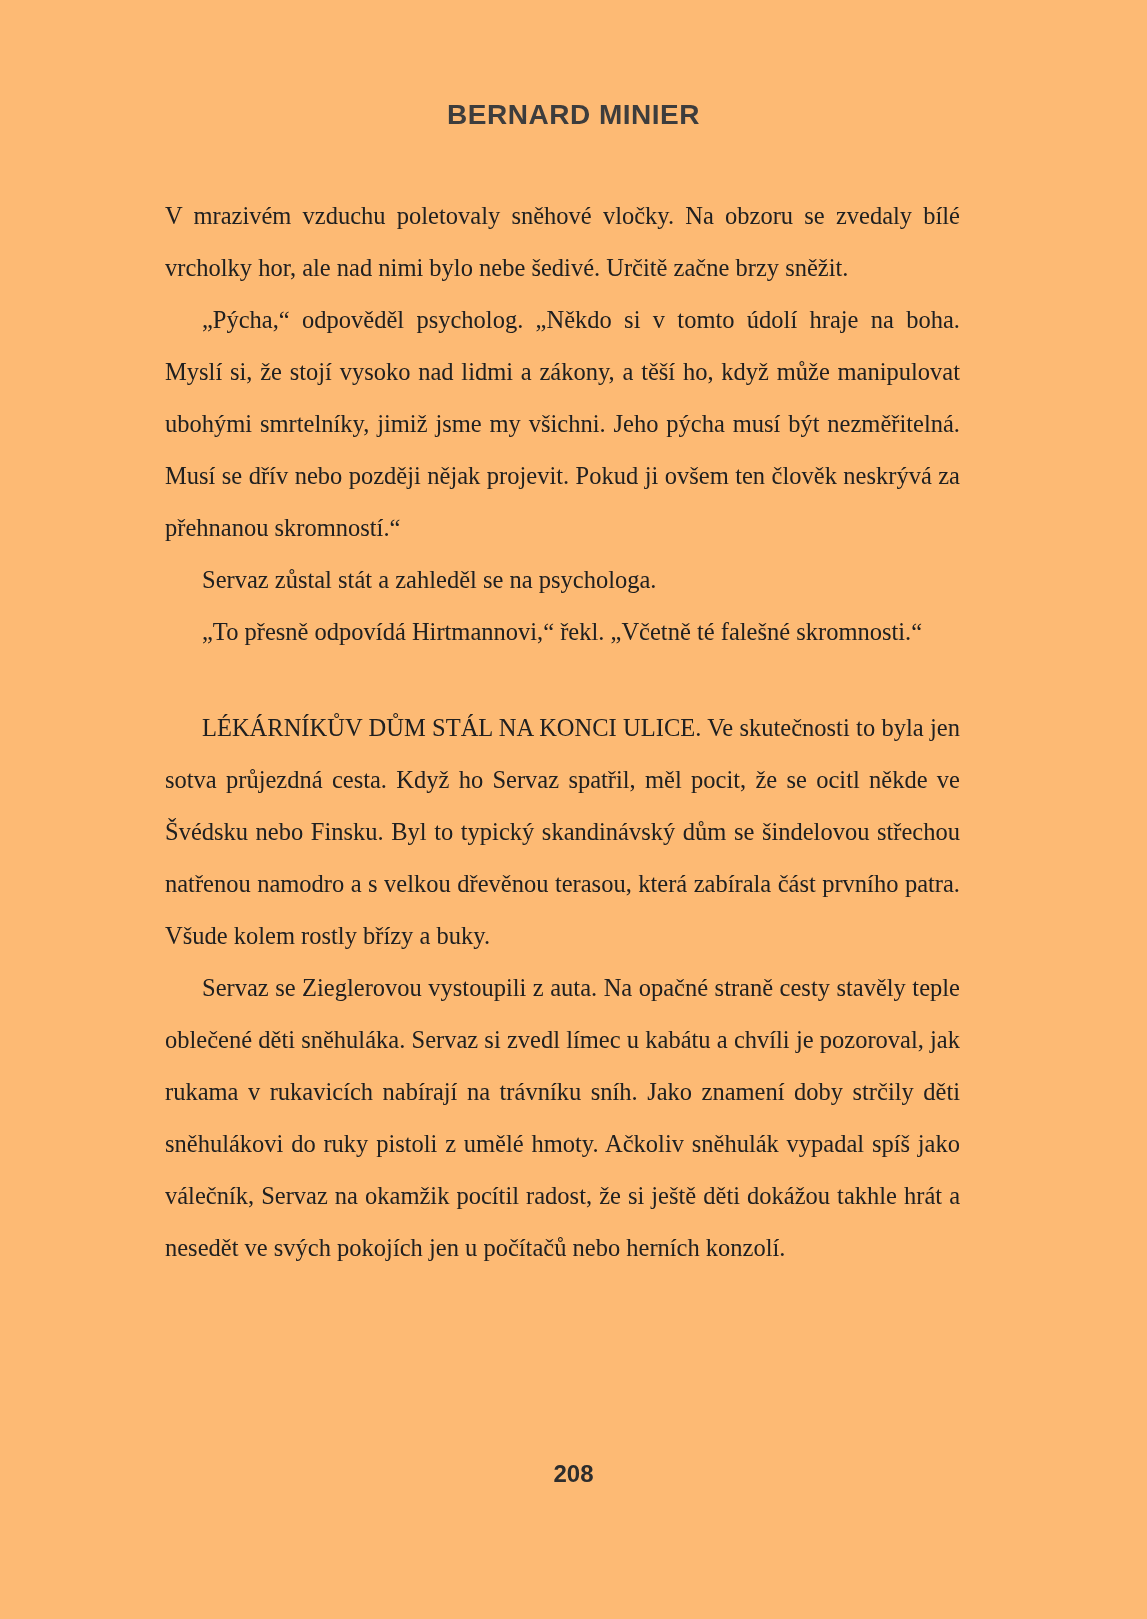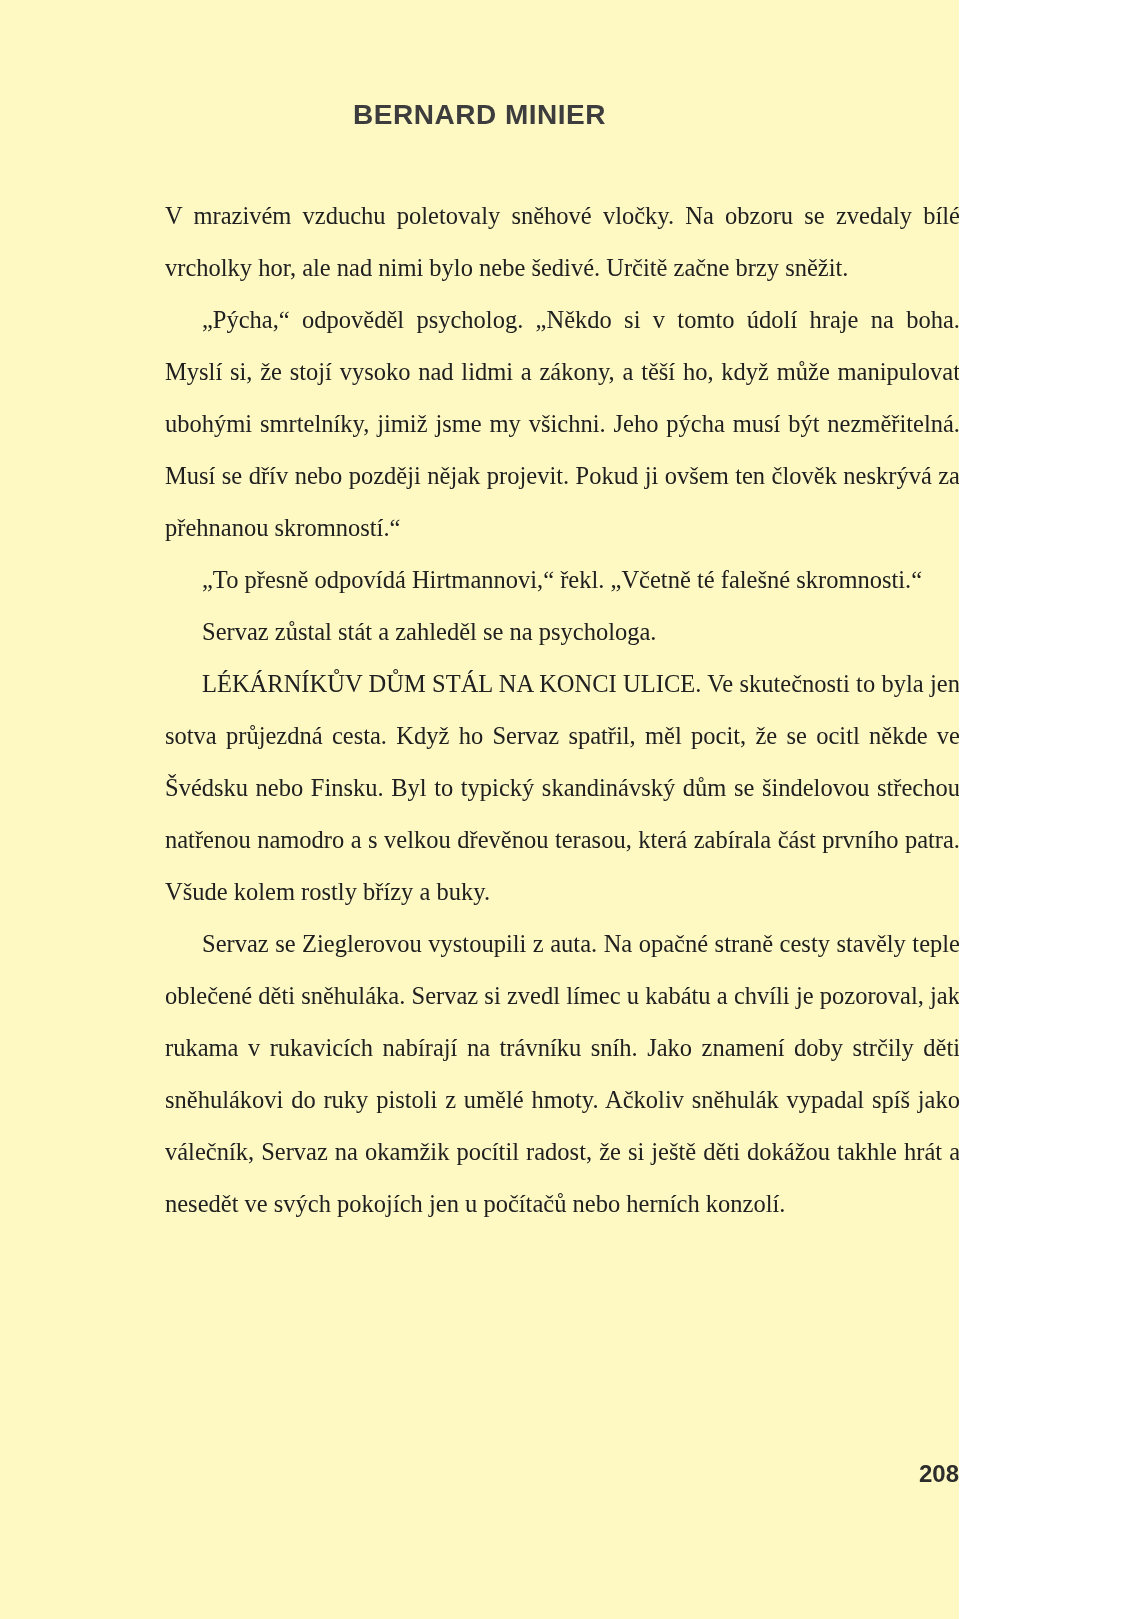--- a/index.html
+++ b/index.html
@@ -2,23 +2,23 @@
 <html lang="cs"><head>
   <meta charset="utf-8">
   <style>
     html, body {
       margin: 0;
       padding: 0;
       background: #ffffff;
     }
     .page {
       position: relative;
-      width: 959px;
+      width: 1147px;
       height: 1619px;
-      background: #fef9c3;
+      background: #fdba74;
       overflow: hidden;
       font-family: "Liberation Serif", serif;
       color: #1f1f1f;
     }
     .running-head {
       position: absolute;
       top: 99px;
       left: 0;
       right: 0;
       text-align: center;
@@ -40,44 +40,45 @@
       color: #202020;
     }
     .para {
       margin: 0;
       padding: 0;
     }
     .para.indent {
       text-indent: 37px;
     }
     .para.section-start {
+      margin-top: 44px;
     }
     .folio {
       position: absolute;
       top: 1460px;
       left: 0;
       right: 0;
-      text-align: right;
+      text-align: center;
       font-family: "Liberation Sans", sans-serif;
       font-weight: bold;
       font-size: 24px;
       color: #2d2d2d;
     }
   </style>
 </head>
 <body>
 
 <div class="page">
 
   <div class="running-head">BERNARD MINIER</div>
 
   <div class="text-block">
     <p class="para">V mrazivém vzduchu poletovaly sněhové vločky. Na obzoru se zvedaly bílé vrcholky hor, ale nad nimi bylo nebe šedivé. Určitě začne brzy sněžit.</p>
     <p class="para indent">„Pýcha,“ odpověděl psycholog. „Někdo si v tomto údolí hraje na boha. Myslí si, že stojí vysoko nad lidmi a zákony, a těší ho, když může manipulovat ubohými smrtelníky, jimiž jsme my všichni. Jeho pýcha musí být nezměřitelná. Musí se dřív nebo později nějak projevit. Pokud ji ovšem ten člověk neskrývá za přehnanou skromností.“</p>
+    <p class="para indent">Servaz zůstal stát a zahleděl se na psychologa.</p>
     <p class="para indent">„To přesně odpovídá Hirtmannovi,“ řekl. „Včetně té falešné skromnosti.“</p>
-    <p class="para indent">Servaz zůstal stát a zahleděl se na psychologa.</p>
     <p class="para indent section-start">LÉKÁRNÍKŮV DŮM STÁL NA KONCI ULICE. Ve skutečnosti to byla jen sotva průjezdná cesta. Když ho Servaz spatřil, měl pocit, že se ocitl někde ve Švédsku nebo Finsku. Byl to typický skandinávský dům se šindelovou střechou natřenou namodro a s velkou dřevěnou terasou, která zabírala část prvního patra. Všude kolem rostly břízy a buky.</p>
     <p class="para indent">Servaz se Zieglerovou vystoupili z auta. Na opačné straně cesty stavěly teple oblečené děti sněhuláka. Servaz si zvedl límec u kabátu a chvíli je pozoroval, jak rukama v rukavicích nabírají na trávníku sníh. Jako znamení doby strčily děti sněhulákovi do ruky pistoli z umělé hmoty. Ačkoliv sněhulák vypadal spíš jako válečník, Servaz na okamžik pocítil radost, že si ještě děti dokážou takhle hrát a nesedět ve svých pokojích jen u počítačů nebo herních konzolí.</p>
   </div>
 
   <div class="folio">208</div>
 
 </div>
 
 </body></html>

